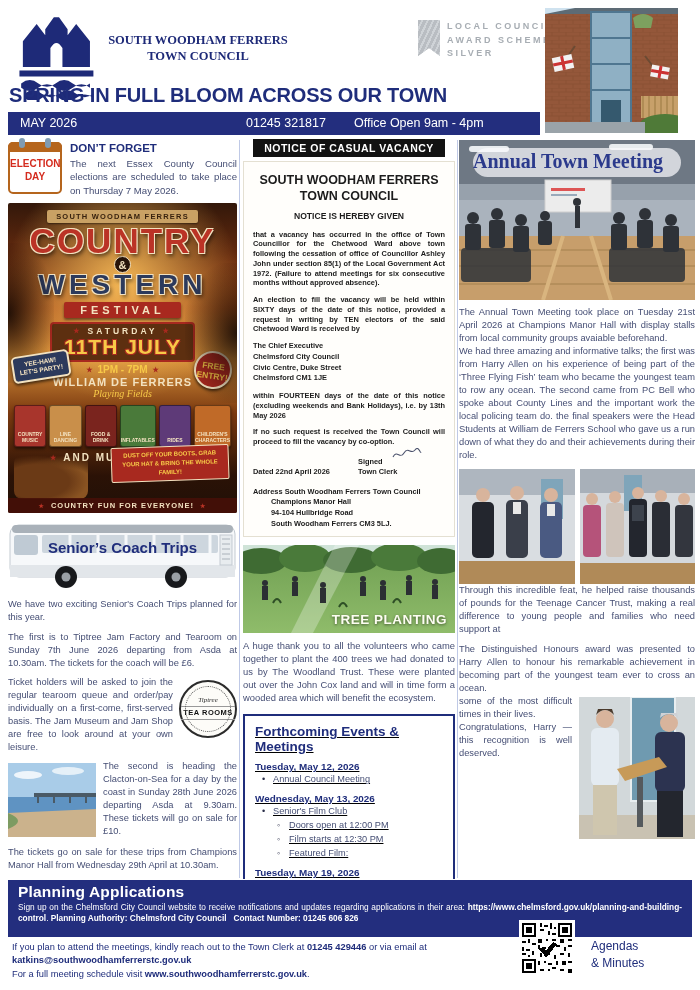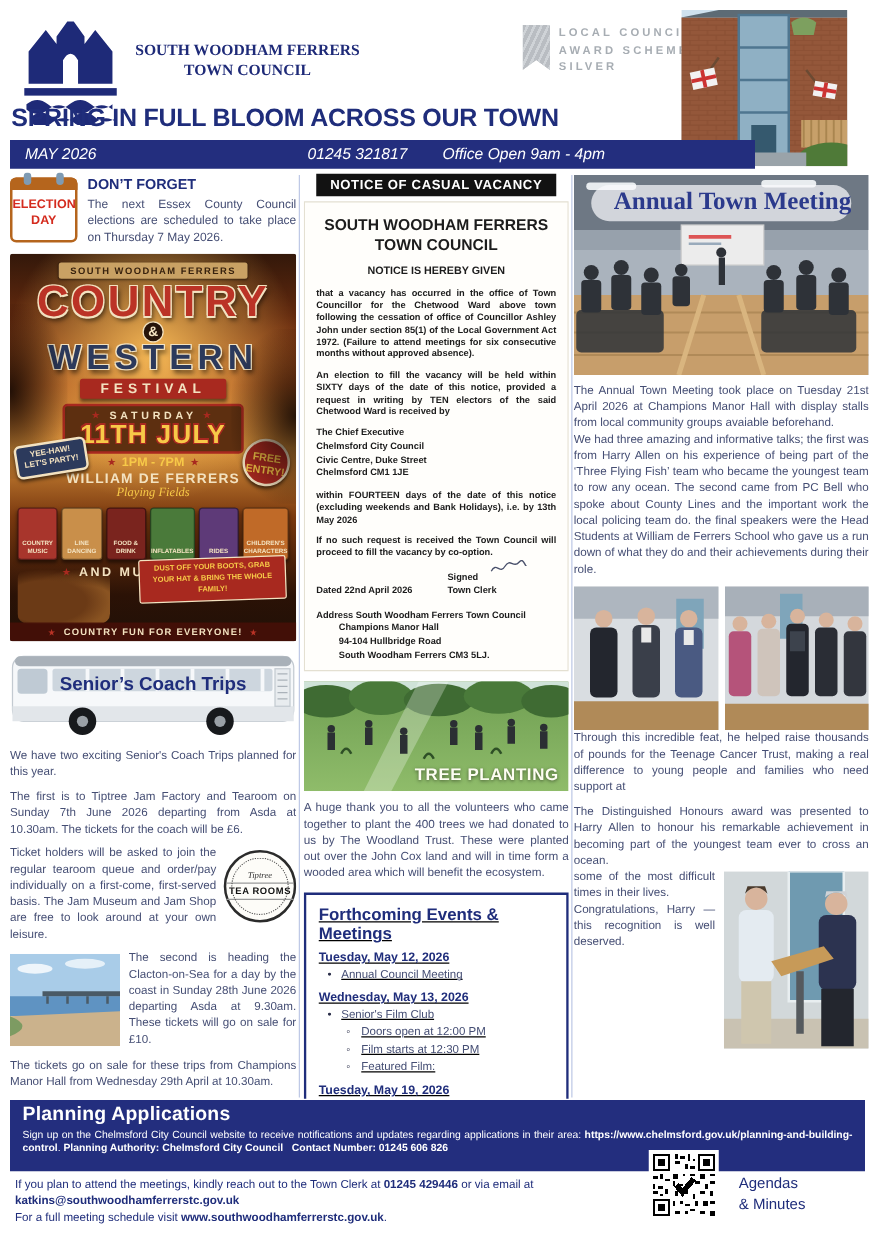--- a/index.html
+++ b/index.html
@@ -12,21 +12,21 @@
   .council-name { position:absolute; left:98px; top:32px; width:200px; text-align:center;
     font-family:"Liberation Serif", serif; font-weight:bold; color:#1e2a78; font-size:12.5px; line-height:1.3; }
   .award-badge { position:absolute; left:418px; top:20px; display:flex; gap:7px; align-items:flex-start; }
   .award-ribbon { width:22px; height:36px; background:#b9bdc2;
     clip-path:polygon(0 0,100% 0,100% 100%,50% 78%,0 100%);
     background-image:repeating-linear-gradient(115deg,#b9bdc2 0 3px,#cfd3d7 3px 5px); }
   .award-text { color:#a7adb3; font-size:9px; font-weight:bold; letter-spacing:2.5px; line-height:1.5; }
   .building-photo { position:absolute; left:545px; top:8px; width:133px; height:125px; overflow:hidden; }
   .headline { position:absolute; left:9px; top:84px; font-size:20px; font-weight:800;
     color:#1f2d7b; letter-spacing:-0.2px; }
-  .topbar { position:absolute; left:8px; top:112px; width:596px; height:23px; background:#232e7e; color:#fff;font-style:italic; }
+  .topbar { position:absolute; left:8px; top:112px; width:532px; height:23px; background:#232e7e; color:#fff; }
   .topbar span { position:absolute; top:4px; font-size:12.5px; }
   .tb-month { left:12px; }
   .tb-phone { left:238px; }
   .tb-office { left:346px; }
 
   
   .vdiv { position:absolute; top:140px; width:1px; height:738px; background:#bfc9e6; }
   .col { position:absolute; top:138px; height:741px; overflow:hidden; }
   .col-left { left:8px; width:229px; }
   .col-mid { left:243px; width:212px; }
@@ -134,21 +134,21 @@
   .events-box { margin-top:9px; border:2px solid #1f2d7b; background:#fff; padding:8px 10px 10px;text-decoration:underline; }
   .ev-title { font-size:13.5px; font-weight:800; color:#1f2d7b; }
   .ev-date { font-size:9.9px; font-weight:800; color:#1f2d7b; margin-top:7px; }
   .ev-item { font-size:9.2px; color:#454e74; line-height:1.3; padding-left:18px; position:relative; margin-top:2px; }
   .ev-item:before { content:"\2022"; position:absolute; left:7px; color:#2b2f4a; }
   .ev-sub { font-size:9.2px; color:#454e74; line-height:1.3; padding-left:34px; position:relative; margin-top:2px; }
   .ev-sub:before { content:"\25E6"; position:absolute; left:22px; color:#2b2f4a; }
 
   
   .atm-photo { position:relative; height:160px; margin-top:2px; overflow:hidden; }
-  .atm-overlay { position:absolute; left:14px; right:14px; top:8px; text-align:right;
+  .atm-overlay { position:absolute; left:14px; right:14px; top:8px; text-align:left;
     background:rgba(250,250,252,.72); border-radius:16px; padding:3px 0 5px;
     font-family:"Liberation Serif", serif; font-weight:bold; color:#2b3a8c; font-size:20px; line-height:1.05; }
   .two-photos { display:flex; gap:5px; margin-top:7px; }
   .two-photos .ph { flex:1; height:115px; overflow:hidden; }
   .award-photo { float:right; width:116px; height:142px; margin:2px 0 2px 7px; overflow:hidden; }
   .rb { font-size:9.3px; line-height:1.4; color:#454e74; text-align:justify; }
 
   
   .footer-band { position:absolute; left:8px; top:880px; width:684px; height:57px; background:#232e7e; color:#fff; padding:3px 10px; }
   .fb-title { font-size:15.5px; font-weight:800; letter-spacing:.2px; }

